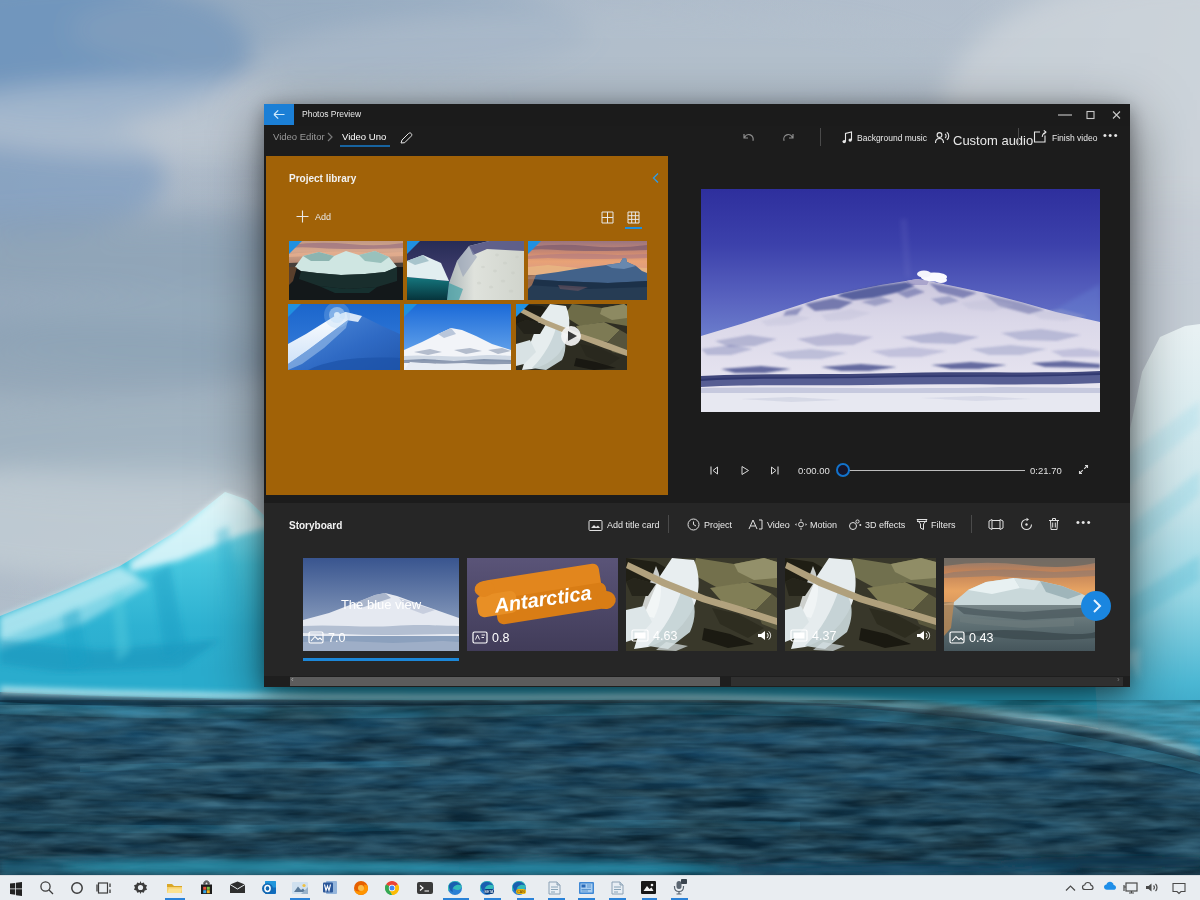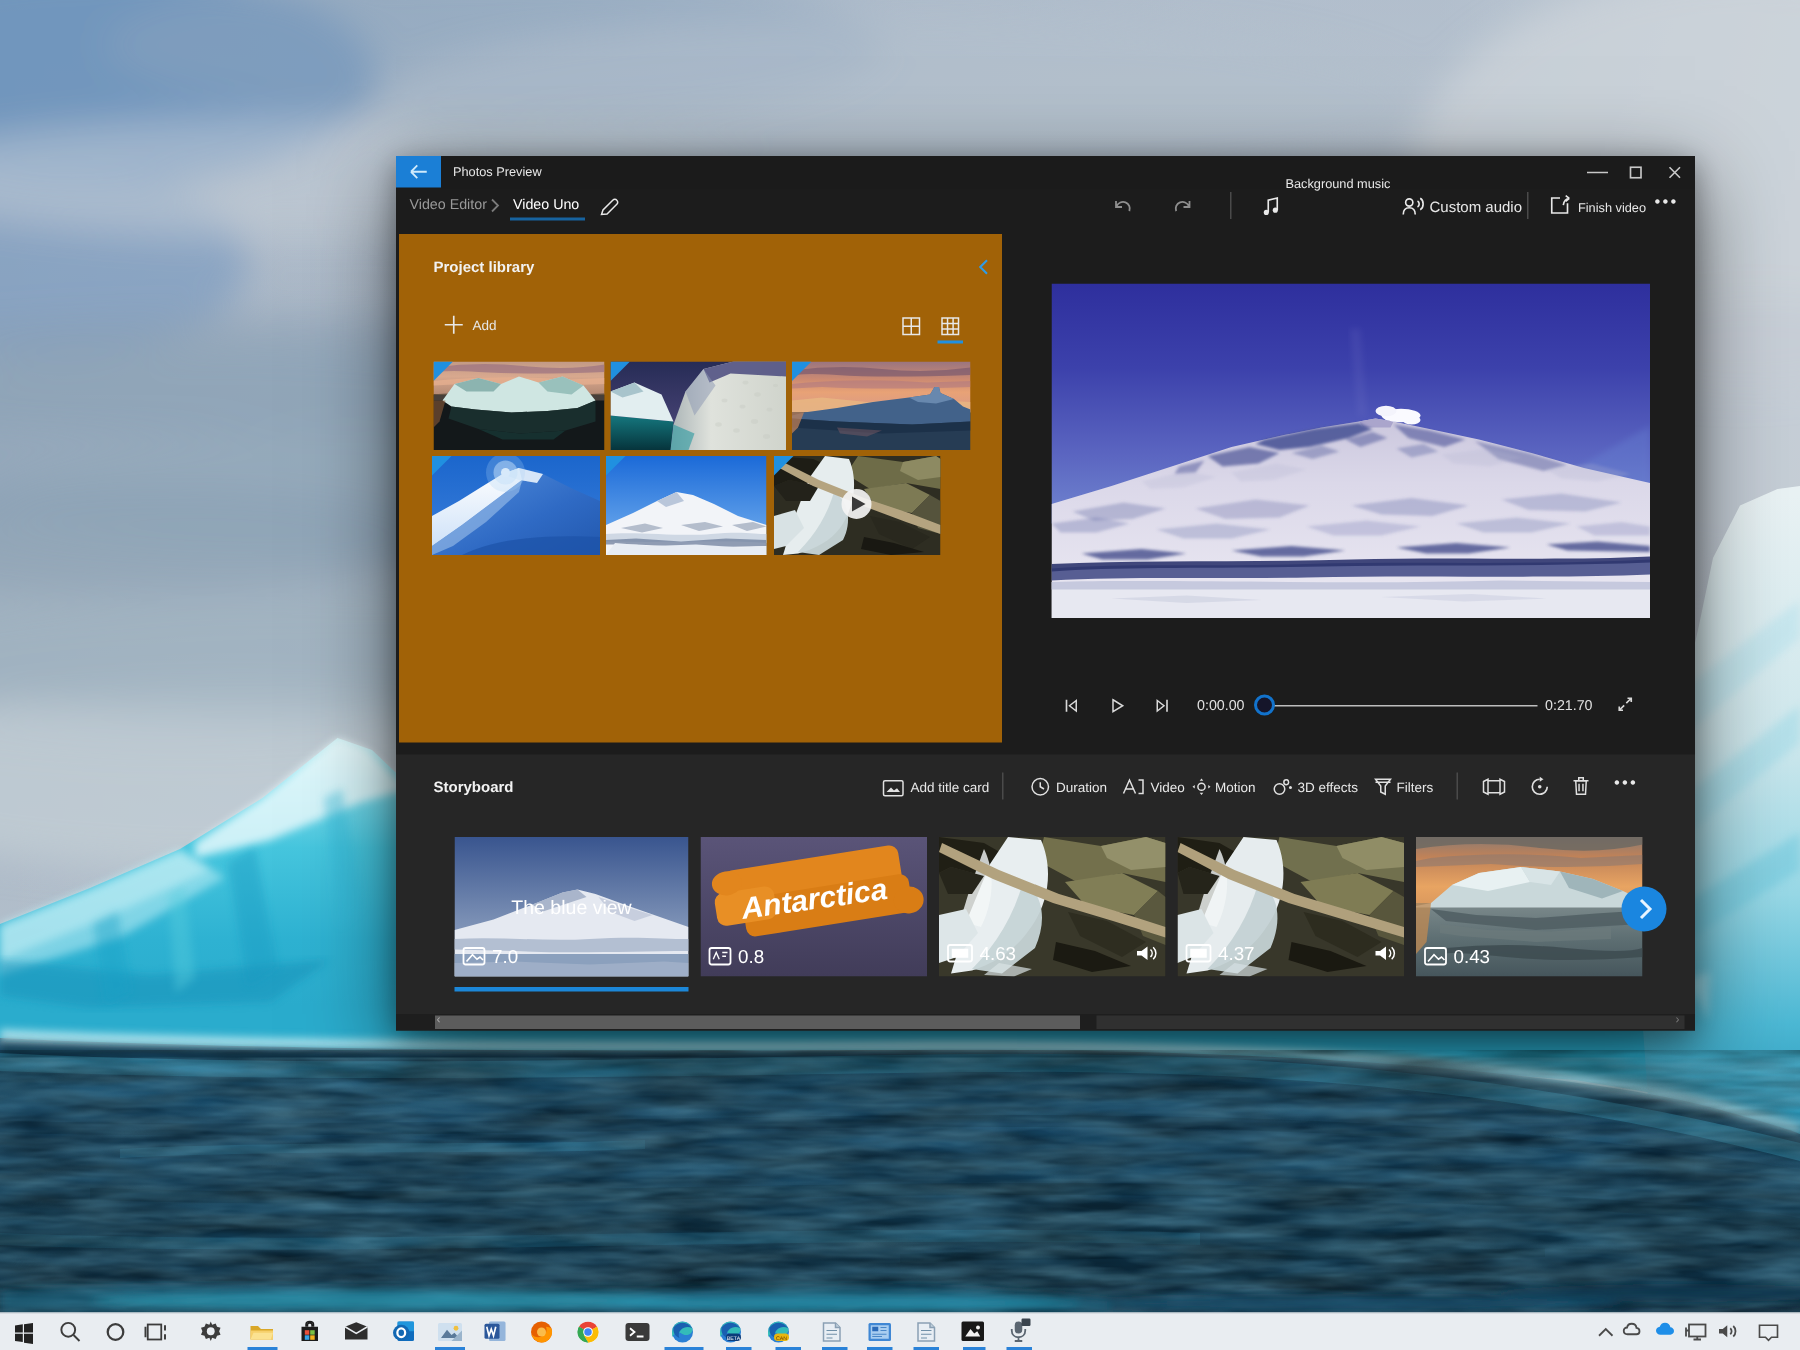--- a/index.html
+++ b/index.html
@@ -165,27 +165,27 @@
       </svg>
 <svg class="abs" style="left:518px;top:27px" width="14" height="13" viewBox="0 0 14 13">
         <path d="M11,3 L11,7 L7,7 M10.6,6.5 C9.6,4.2 7,3 4.7,3.9 C2.4,4.8 1.2,7.4 2.1,9.7" stroke="#8e8e8e" stroke-width="1.2" fill="none"></path>
       </svg>
 <div class="abs" style="left:556px;top:24px;width:1px;height:18px;background:#4a4a4a;"></div>
 <svg class="abs" style="left:577px;top:26px" width="13" height="15" viewBox="0 0 13 15">
         <path d="M4.5,11.5 L4.5,3.5 L10.5,2 L10.5,10" stroke="#e8e8e8" stroke-width="1.1" fill="none"></path>
         <circle cx="3.2" cy="11.6" r="1.7" fill="#e8e8e8"></circle>
         <circle cx="9.2" cy="10.1" r="1.7" fill="#e8e8e8"></circle>
       </svg>
-<div class="abs" style="left:593px;top:13px;font-size:8.5px;color:#e8e8e8;">Background music</div>
+<div class="abs" style="left:593px;top:29px;font-size:8.5px;color:#e8e8e8;">Background music</div>
 <svg class="abs" style="left:670px;top:26px" width="17" height="15" viewBox="0 0 17 15">
         <circle cx="5.5" cy="5" r="2.4" stroke="#e8e8e8" stroke-width="1.1" fill="none"></circle>
         <path d="M1.5,13 C1.5,10 3.2,8.5 5.5,8.5 C7.8,8.5 9.5,10 9.5,13" stroke="#e8e8e8" stroke-width="1.1" fill="none"></path>
         <path d="M11,4 C12.5,4.8 12.5,7.2 11,8 M12.8,2.2 C15.4,3.6 15.4,8.4 12.8,9.8" stroke="#e8e8e8" stroke-width="1.1" fill="none"></path>
       </svg>
-<div class="abs" style="left:689px;top:29px;font-size:10px;color:#e8e8e8;">Custom audio</div>
+<div class="abs" style="left:689px;top:29px;font-size:13px;color:#e8e8e8;">Custom audio</div>
 <div class="abs" style="left:754px;top:24px;width:1px;height:18px;background:#4a4a4a;"></div>
 <svg class="abs" style="left:768px;top:25px" width="16" height="16" viewBox="0 0 16 16">
         <path d="M13,6.5 L13,13 L2.5,13 L2.5,3 L8,3" stroke="#e8e8e8" stroke-width="1.1" fill="none"></path>
         <path d="M10.2,7.8 C10.6,5 12,3.4 14.2,3.2 M14.2,3.2 L11.8,1.4 M14.2,3.2 L11.8,5.2" stroke="#e8e8e8" stroke-width="1.1" fill="none"></path>
       </svg>
 <div class="abs" style="left:788px;top:29px;font-size:8.5px;color:#e8e8e8;">Finish video</div>
 <div class="abs" style="left:839px;top:25px;width:22px;font-size:11px;letter-spacing:1.5px;color:#e8e8e8;">•••</div>
 
 <div class="abs" style="left:2px;top:52px;width:402px;height:339px;background:#a16207;">
  <div class="abs" style="left:23px;top:17px;font-size:10px;font-weight:bold;color:#f2f2f2;">Project library</div>
@@ -447,21 +447,21 @@
  <svg class="abs" style="left:324px;top:16px" width="15" height="13" viewBox="0 0 15 13">
           <rect x="1" y="1.5" width="13" height="10" rx="1" fill="none" stroke="#e0e0e0" stroke-width="1"></rect>
           <path d="M3,9 L6,6 L8,8 L10,6.5 L12,9 Z" fill="#e0e0e0"></path>
         </svg>
  <div class="abs" style="left:343px;top:17px;font-size:9px;color:#e8e8e8;">Add title card</div>
  <div class="abs" style="left:404px;top:12px;width:1px;height:18px;background:#4a4a4a;"></div>
  <svg class="abs" style="left:423px;top:15px" width="13" height="13" viewBox="0 0 13 13">
           <circle cx="6.5" cy="6.5" r="5.5" fill="none" stroke="#e0e0e0" stroke-width="1"></circle>
           <path d="M6.5,3.5 V6.5 L9,8" stroke="#e0e0e0" stroke-width="1" fill="none"></path>
         </svg>
- <div class="abs" style="left:440px;top:17px;font-size:9px;color:#e8e8e8;">Duration</div>
+ <div class="abs" style="left:440px;top:17px;font-size:9px;color:#e8e8e8;">Project</div>
  <svg class="abs" style="left:484px;top:15px" width="15" height="13" viewBox="0 0 15 13">
           <path d="M1,11 L5,2 L9,11 M2.5,8 H7.5" stroke="#e0e0e0" stroke-width="1" fill="none"></path>
           <path d="M11,2 H14 V11 H11" stroke="#e0e0e0" stroke-width="1" fill="none"></path>
         </svg>
  <div class="abs" style="left:503px;top:17px;font-size:9px;color:#e8e8e8;">Video</div>
  <svg class="abs" style="left:530px;top:15px" width="14" height="13" viewBox="0 0 14 13">
           <circle cx="7" cy="6.5" r="2.4" fill="none" stroke="#e0e0e0" stroke-width="1"></circle>
           <path d="M7,1 L5.8,2.5 H8.2 Z M7,12 L5.8,10.5 H8.2 Z M1,6.5 L2.5,5.3 V7.7 Z M13,6.5 L11.5,5.3 V7.7 Z" fill="#e0e0e0"></path>
         </svg>
  <div class="abs" style="left:546px;top:17px;font-size:9px;color:#e8e8e8;">Motion</div>

